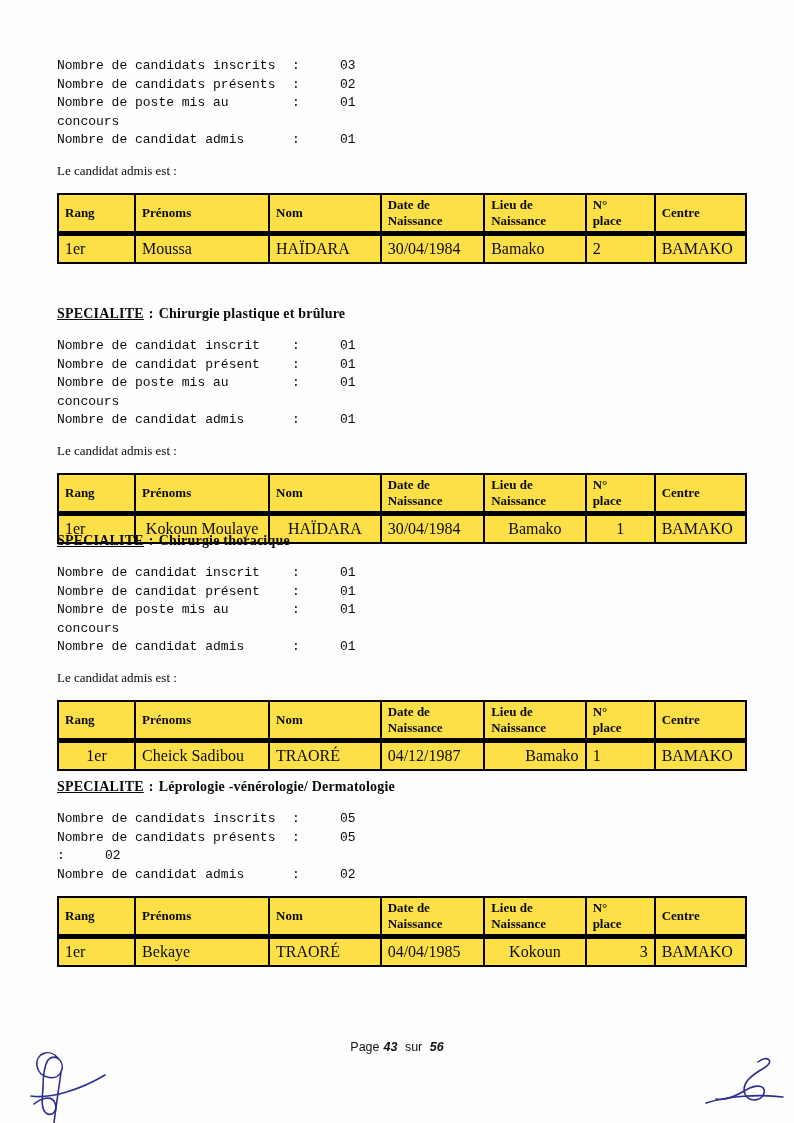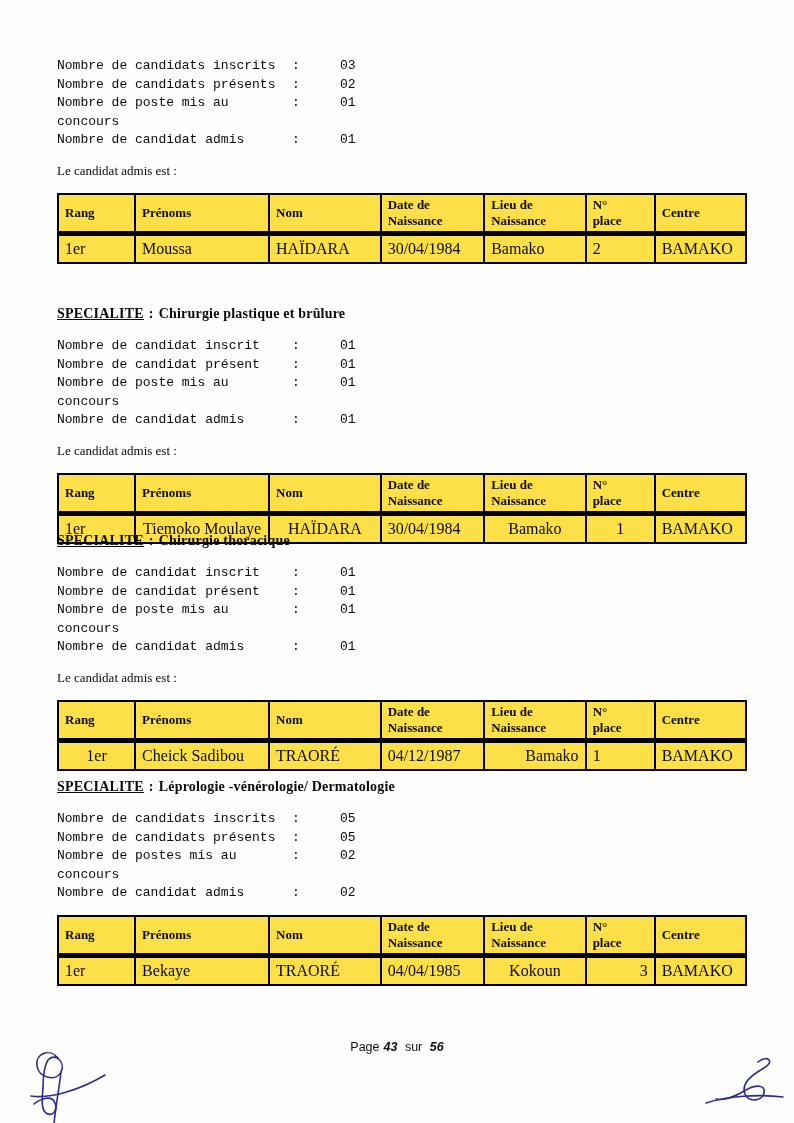--- a/index.html
+++ b/index.html
@@ -190,21 +190,21 @@
       <th>Date de
 Naissance</th>
       <th>Lieu de
 Naissance</th>
       <th>N°
 place</th>
       <th>Centre</th>
     </tr>
     <tr>
       <td>1er</td>
-      <td class="ta-c">Tiemoko Moulaye</td>
+      <td class="ta-c">Kokoun Moulaye</td>
       <td class="ta-c">HAÏDARA</td>
       <td>30/04/1984</td>
       <td class="ta-c">Bamako</td>
       <td class="ta-c">1</td>
       <td>BAMAKO</td>
     </tr>
   </tbody>
     </table>
 </div>
 
@@ -280,21 +280,20 @@
       <span class="stat-label">Nombre de candidats inscrits</span>
       <span class="stat-colon">:</span>
       <span class="stat-value">05</span>
     </div>
     <div class="stat-row">
       <span class="stat-label">Nombre de candidats présents</span>
       <span class="stat-colon">:</span>
       <span class="stat-value">05</span>
     </div>
     <div class="stat-row">
-      <span class="stat-label">Nombre de postes mis au concours</span>
       <span class="stat-colon">:</span>
       <span class="stat-value">02</span>
     </div>
     <div class="stat-row">
       <span class="stat-label">Nombre de candidat admis</span>
       <span class="stat-colon">:</span>
       <span class="stat-value">02</span>
     </div>
   </div>
   <table class="results">

